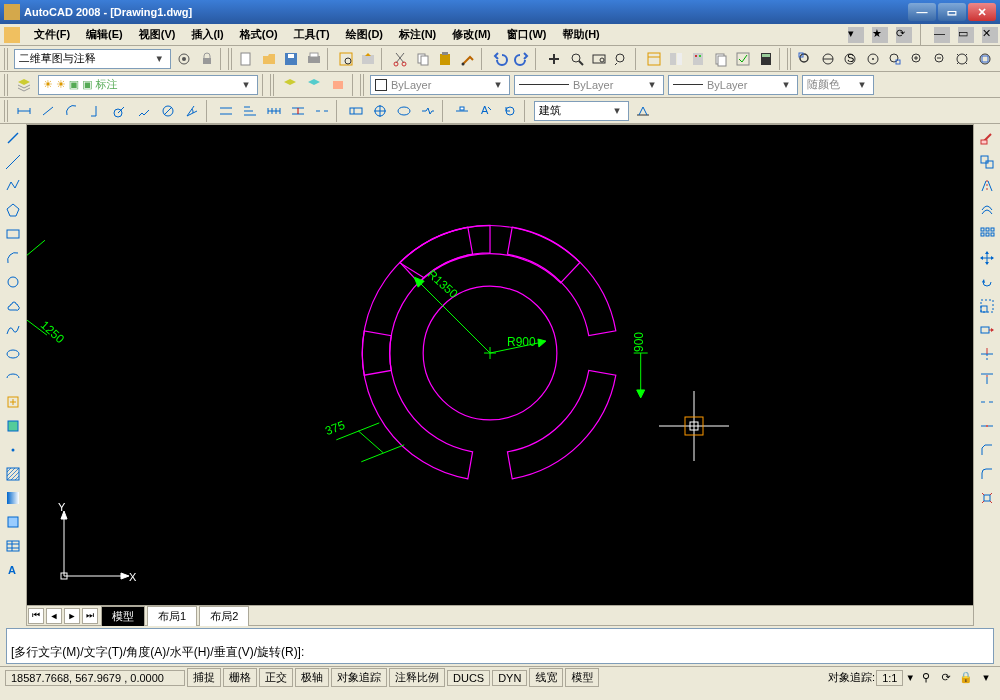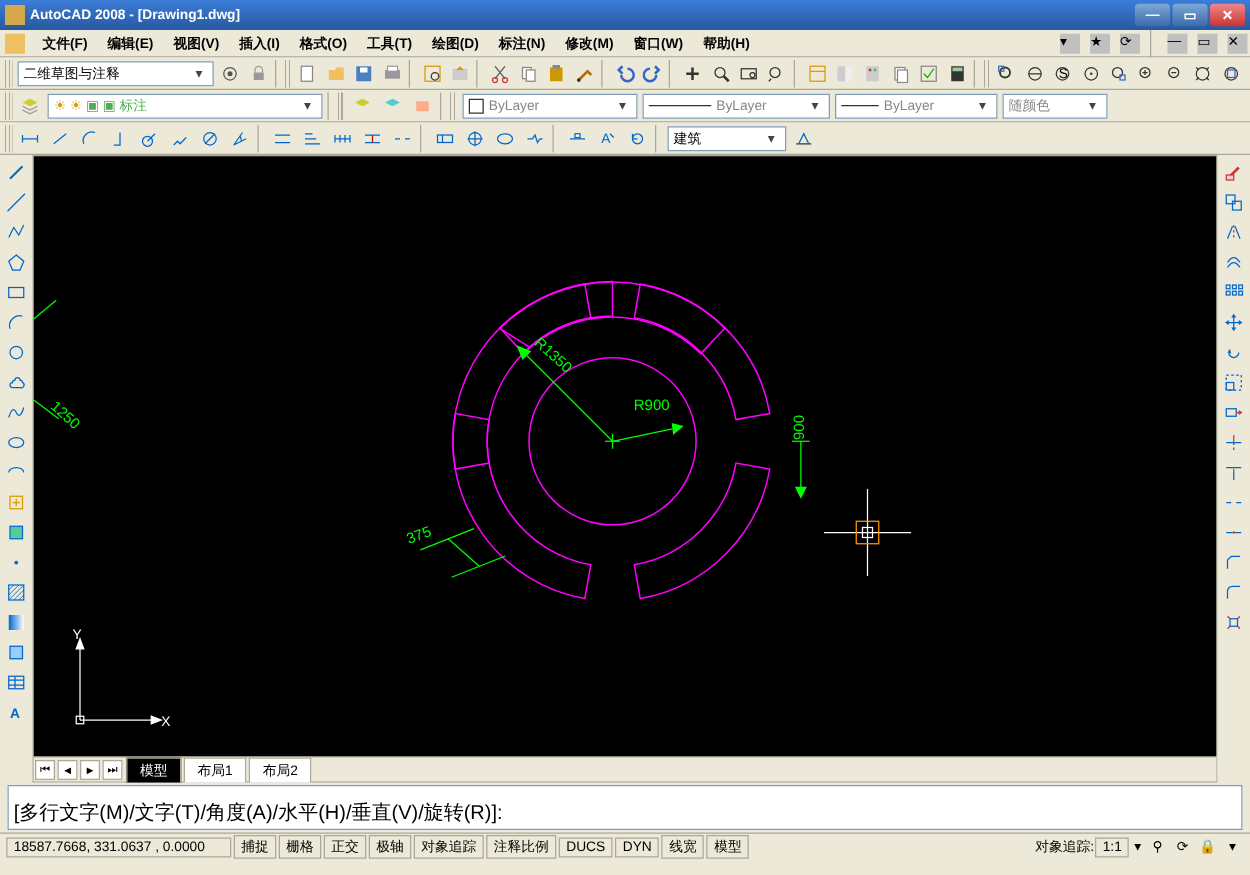--- a/index.html
+++ b/index.html
@@ -31,21 +31,21 @@
 .lefttools,.righttools{width:26px;background:#ece9d8;display:flex;flex-direction:column;align-items:center;padding-top:2px;}
 .vbtn{width:22px;height:22px;margin:1px 0;display:flex;align-items:center;justify-content:center;cursor:default;}
 .vbtn svg{width:16px;height:16px;}
 .canvas-wrap{flex:1;display:flex;flex-direction:column;border:1px solid #aca899;}
 .canvas{flex:1;background:#000;position:relative;overflow:hidden;}
 .tabsrow{height:20px;background:#ece9d8;display:flex;align-items:center;border-top:1px solid #aca899;}
 .tabbtn{width:16px;height:16px;border:1px solid #aca899;margin:0 1px;display:flex;align-items:center;justify-content:center;font-size:9px;background:#fff;}
 .tab{padding:2px 10px;background:#fff;border:1px solid #aca899;border-bottom:none;margin-left:2px;font-size:11px;}
 .tab.active{background:#000;color:#fff;}
 .cmdline{height:36px;background:#fff;border:1px solid #7f9db9;margin:2px 6px;padding:2px 4px;display:flex;flex-direction:column;justify-content:flex-end;}
-.cmdline .prompt{font-size:16px;color:#000;}
+.cmdline .prompt{font-size:12px;color:#000;}
 .statusbar{height:22px;background:#ece9d8;border-top:1px solid #aca899;display:flex;align-items:center;padding:0 4px;}
 .sbox{border:1px solid #aca899;padding:1px 5px;margin:0 1px;background:#ece9d8;font-size:11px;}
 .spacer{flex:1;}
 .ucs{position:absolute;left:22px;bottom:14px;pointer-events:none;}
 .cursor{position:absolute;left:632px;top:266px;pointer-events:none;}
 .dim-text{position:absolute;color:#0f0;font-size:12px;}
 </style>
 </head>
 <body>
 
@@ -342,21 +342,21 @@
   <div class="combo" style="width:150px">
     <span style="border-top:1px solid #333;width:50px;margin-right:4px"></span>
     <span style="color:#888">ByLayer</span>
       <span class="arrow">▾</span>
   </div>
   <div class="combo" style="width:130px">
     <span style="border-top:1px solid #333;width:30px;margin-right:4px"></span>
     <span style="color:#888">ByLayer</span>
       <span class="arrow">▾</span>
   </div>
-  <div class="combo" style="width:84px">
+  <div class="combo" style="width:72px">
     <span style="color:#888">随颜色</span>
       <span class="arrow">▾</span>
   </div>
 </div>
 
 <div class="dimbar">
   <span class="grip"></span>
   <div class="tbtn">
       <svg viewBox="0 0 16 16">
         <line x1="2" y1="8" x2="14" y2="8" stroke="#06c"></line>
@@ -651,21 +651,21 @@
           <line x1="332" y1="306" x2="357" y2="328"></line>
 
           <line x1="615" y1="228" x2="615" y2="268"></line>
           <line x1="608" y1="228" x2="622" y2="228"></line>
           <polygon points="615,273 611,265 619,265"></polygon>
 
           <line x1="0" y1="195" x2="20" y2="210"></line>
           <line x1="0" y1="130" x2="18" y2="115"></line>
         </g>
       </svg>
-      <span class="dim-text" style="left:480px;top:192px">R900</span>
+      <span class="dim-text" style="left:480px;top:210px">R900</span>
       <span class="dim-text" style="left:398px;top:152px;transform:rotate(42deg)">R1350</span>
       <span class="dim-text" style="left:298px;top:296px;transform:rotate(-20deg)">375</span>
       <span class="dim-text" style="left:602px;top:210px;transform:rotate(-90deg)">900</span>
       <span class="dim-text" style="left:12px;top:200px;transform:rotate(42deg)">1250</span>
 
       <svg class="ucs" width="90" height="90">
         <g stroke="#fff" fill="#fff" stroke-width="1">
           <line x1="15" y1="75" x2="75" y2="75"></line>
           <polygon points="80,75 72,72 72,78"></polygon>
           <line x1="15" y1="75" x2="15" y2="15"></line>
@@ -805,21 +805,21 @@
         </svg>
       </div>
   </div>
 </div>
 
 <div class="cmdline">
   <div class="prompt">[多行文字(M)/文字(T)/角度(A)/水平(H)/垂直(V)/旋转(R)]:</div>
 </div>
 
 <div class="statusbar">
-  <div class="sbox" style="width:180px">18587.7668, 331.0637 , 0.0000</div>
+  <div class="sbox" style="width:180px">18587.7668, 567.9679 , 0.0000</div>
   <div class="sbox">捕捉</div>
   <div class="sbox">栅格</div>
   <div class="sbox">正交</div>
   <div class="sbox">极轴</div>
   <div class="sbox">对象追踪</div>
   <div class="sbox">注释比例</div>
   <div class="sbox">DUCS</div>
   <div class="sbox">DYN</div>
   <div class="sbox">线宽</div>
   <div class="sbox">模型</div>

